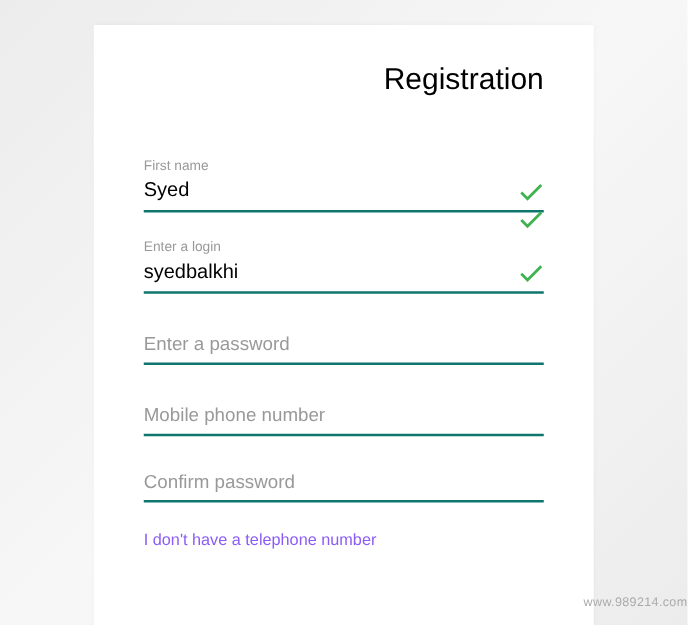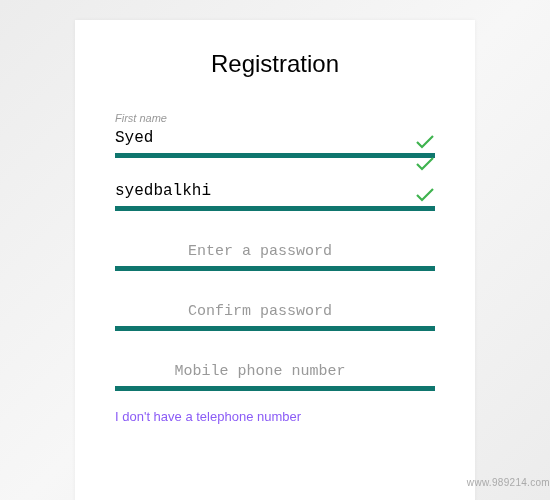--- a/index.html
+++ b/index.html
@@ -13,54 +13,51 @@
   }
   .card {
     background: #fff;
     width: 400px;
     margin: 20px auto 0;
     padding: 30px 40px 0;
     box-shadow: 0 0 4px rgba(0,0,0,0.05);
     min-height: 500px;
   }
   .title {
-    text-align: center;
+    text-align: right;
     font-size: 24px;
     font-weight: 400;
     color: #000;
-    margin-bottom: 34px;
+    margin-bottom: 49px;
   }
   .field {
     position: relative;
     margin-bottom: 22px;
   }
   .field.nomargin { margin-bottom: 18px; }
   .label {
     font-size: 11px;
     color: #999;
     display: block;
     margin-bottom: 3px;
-    font-style: italic;
   }
   .input {
     width: 100%;
     border: none;
-    border-bottom: 5px solid #0f766e;
+    border-bottom: 2px solid #0f766e;
     font-size: 16px;
     padding: 2px 30px 6px 0;
     outline: none;
     background: transparent;
     color: #000;
-    font-family: Liberation Mono, monospace;
   }
   .input.placeholder-only {
     color: #999;
     font-size: 15px;
     padding-top: 10px;
-    text-align: center;
   }
   .input::placeholder { color: #999; }
   .check {
     position: absolute;
     right: 0;
     bottom: 8px;
   }
   .check svg { display: block; }
   .nophone {
     color: #8b5cf6;
@@ -96,36 +93,37 @@
 
   <div class="field">
     <span class="check">
       <svg width="20" height="16" viewBox="0 0 20 16">
           <path d="M2 8 L7 13 L18 2" stroke="#3fb34f" stroke-width="2.2" fill="none"></path>
         </svg>
     </span>
   </div>
 
   <div class="field">
+    <span class="label">Enter a login</span>
     <input class="input" type="text" value="syedbalkhi" style="">
     <span class="check">
       <svg width="20" height="16" viewBox="0 0 20 16">
           <path d="M2 8 L7 13 L18 2" stroke="#3fb34f" stroke-width="2.2" fill="none"></path>
         </svg>
     </span>
   </div>
 
   <div class="field">
     <input class="input placeholder-only" type="password" placeholder="Enter a password" style="">
   </div>
 
+  <div class="field nomargin">
+    <input class="input placeholder-only" type="text" placeholder="Mobile phone number" style="">
+  </div>
+
   <div class="field">
     <input class="input placeholder-only" type="password" placeholder="Confirm password" style="">
-  </div>
-
-  <div class="field nomargin">
-    <input class="input placeholder-only" type="text" placeholder="Mobile phone number" style="">
   </div>
 
   <div class="nophone">I don't have a telephone number</div>
 </div>
 
 <div class="watermark">www.989214.com</div>
 
 </body></html>

